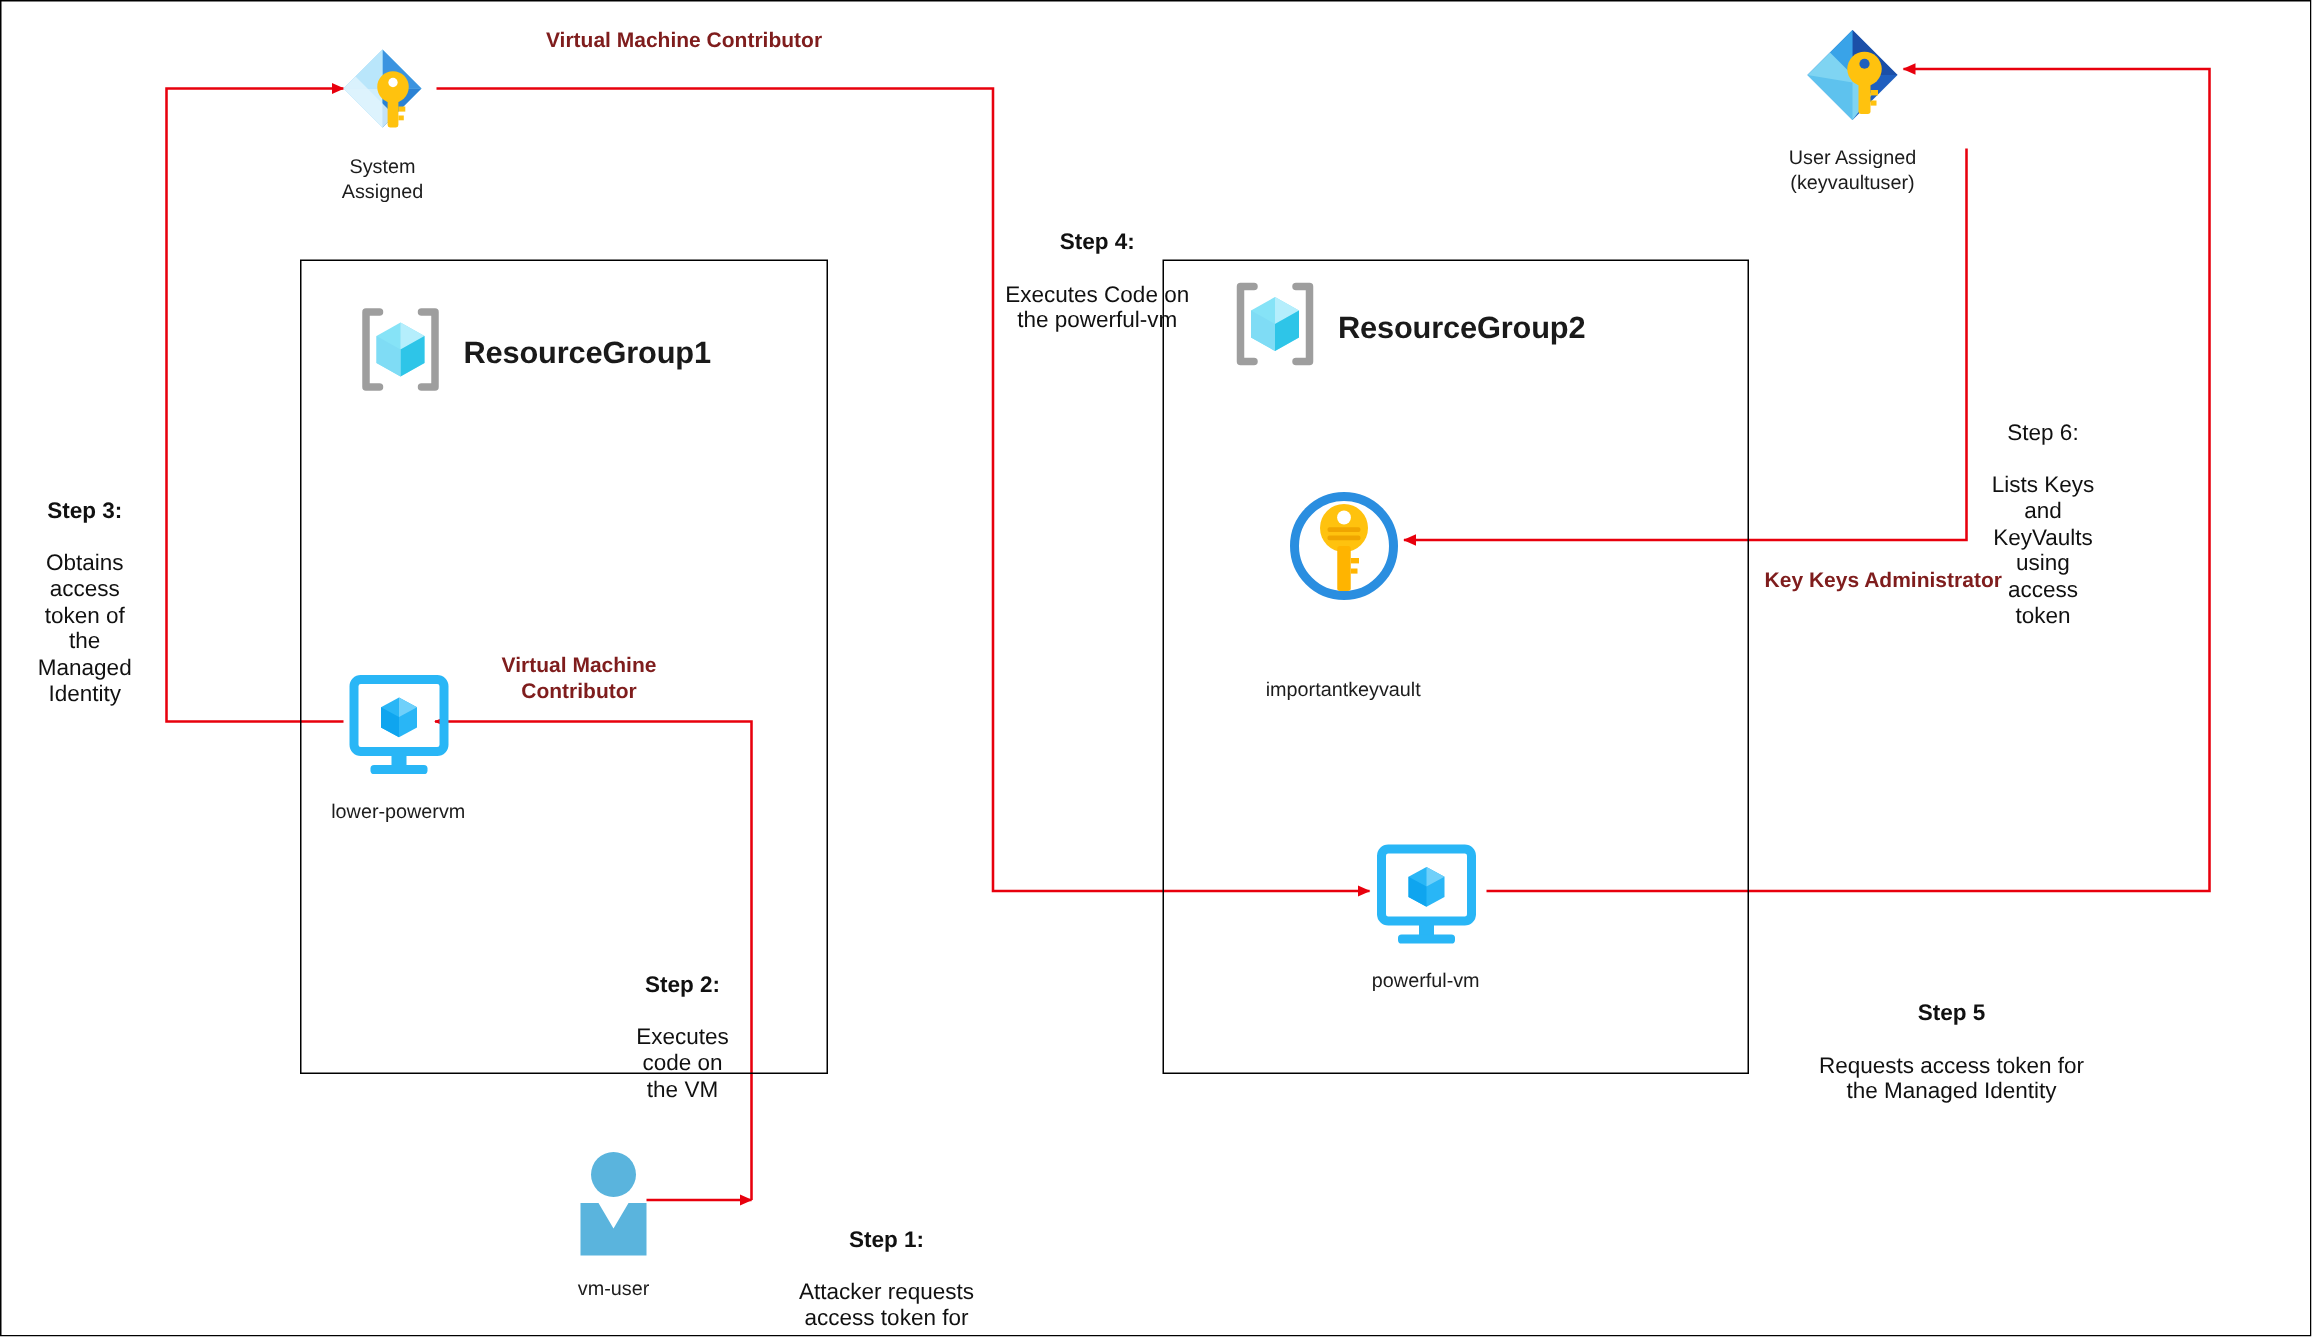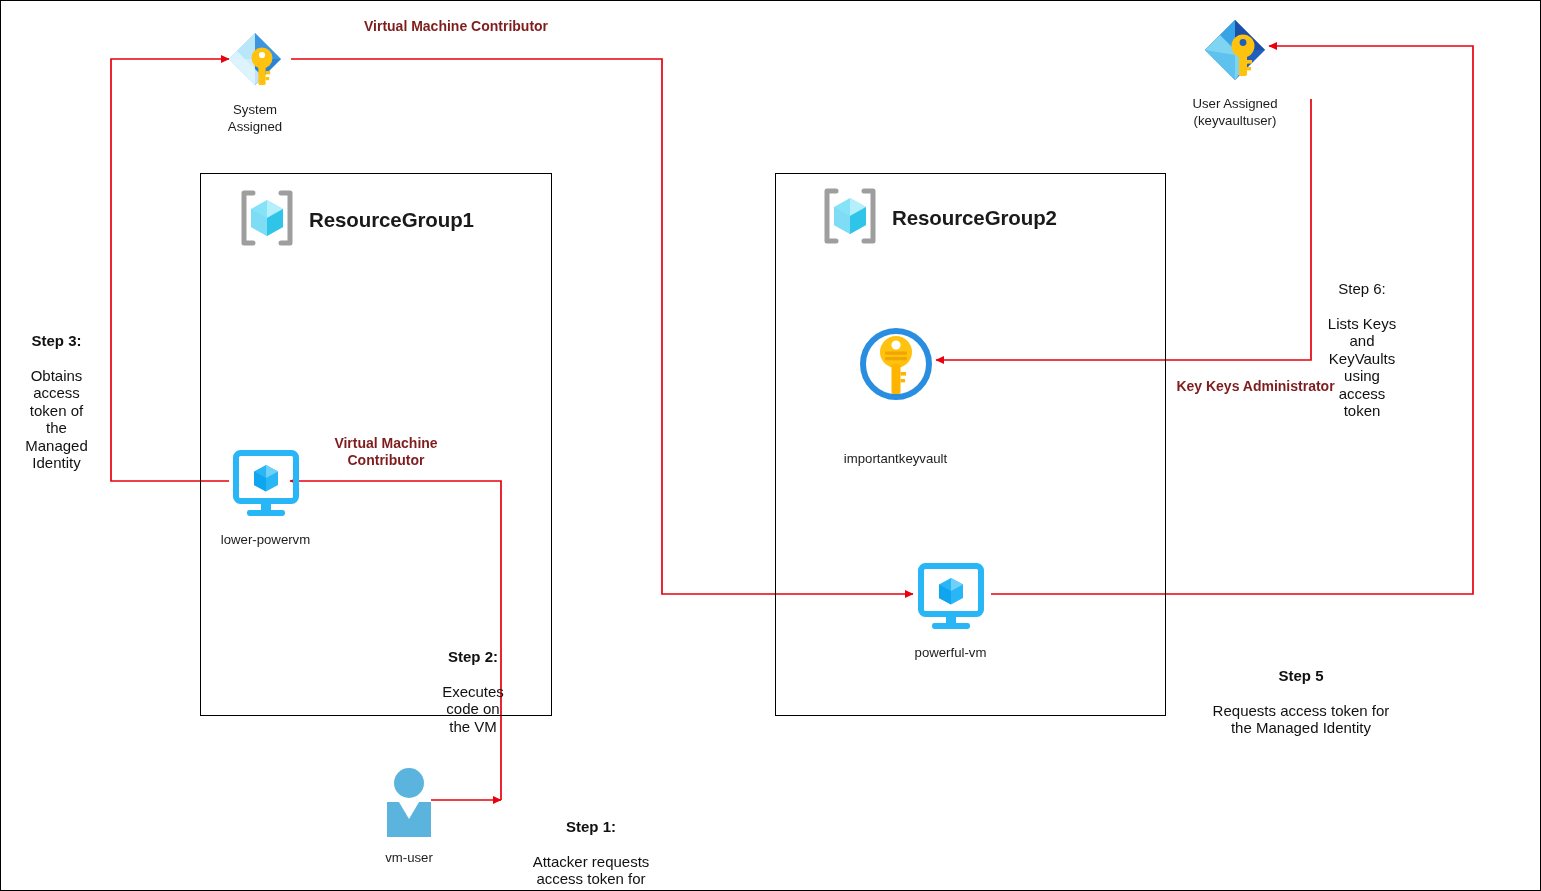--- a/index.html
+++ b/index.html
@@ -106,21 +106,21 @@
 
       <path d="M 290 58 L 661 58 L 661 593 L 912 593" marker-end="url(#ah)"></path>
 
       <path d="M 990 593 L 1472 593 L 1472 45 L 1268 45" marker-end="url(#ah)"></path>
 
       <path d="M 1310 98 L 1310 359 L 935 359" marker-end="url(#ah)"></path>
     </g>
   </svg>
 
   <div class="rg-box" style="left:199px; top:172px; width:352px; height:543px;"></div>
-  <div class="rg-head" style="left:238px; top:188px;">
+  <div class="rg-head" style="left:238px; top:203px;">
     <span>
       <svg width="56" height="58" viewBox="0 0 56 58">
         <path d="M14 4 L5 4 L5 54 L14 54" fill="none" stroke="#9e9e9e" stroke-width="5" stroke-linecap="round" stroke-linejoin="round"></path>
         <path d="M42 4 L51 4 L51 54 L42 54" fill="none" stroke="#9e9e9e" stroke-width="5" stroke-linecap="round" stroke-linejoin="round"></path>
         <polygon points="28,11 44,20 44,38 28,47 12,38 12,20" fill="#86e3f7"></polygon>
         <polygon points="28,11 44,20 28,29" fill="#b5eefc"></polygon>
         <polygon points="28,29 44,20 44,38 28,47" fill="#2ec5e8"></polygon>
         <polygon points="12,20 28,29 28,47 12,38" fill="#7fdcf5"></polygon>
       </svg>
     </span>
@@ -246,37 +246,42 @@
 
   <div class="rolelabel" style="left:1152px; top:377px; width:205px;">Key Keys Administrator</div>
 
   <div class="steplabel" style="left:500px; top:799px; width:180px;">
     <span class="st-head">Step 1:</span>
     <span>Attacker requests
 access token for
 user</span>
   </div>
 
-  <div class="steplabel" style="left:416px; top:629px; width:112px;">
+  <div class="steplabel" style="left:398px; top:629px; width:112px;">
     <span class="st-head">Step 2:</span>
     <span>Executes
 code on
 the VM</span>
   </div>
 
   <div class="steplabel" style="left:9px; top:313px; width:93px;">
     <span class="st-head">Step 3:</span>
     <span>Obtains
 access
 token of
 the
 Managed
 Identity</span>
   </div>
 
+  <div class="steplabel" style="left:655px; top:134px; width:151px;">
+    <span class="st-head">Step 4:</span>
+    <span>Executes Code on
+the powerful-vm</span>
+  </div>
 
   <div class="steplabel" style="left:1186px; top:648px; width:228px;">
     <span class="st-head">Step 5</span>
     <span>Requests access token for
 the Managed Identity</span>
   </div>
 
   <div class="steplabel plain" style="left:1315px; top:261px; width:92px;">
     <span class="st-head">Step 6:</span>
     <span>Lists Keys

